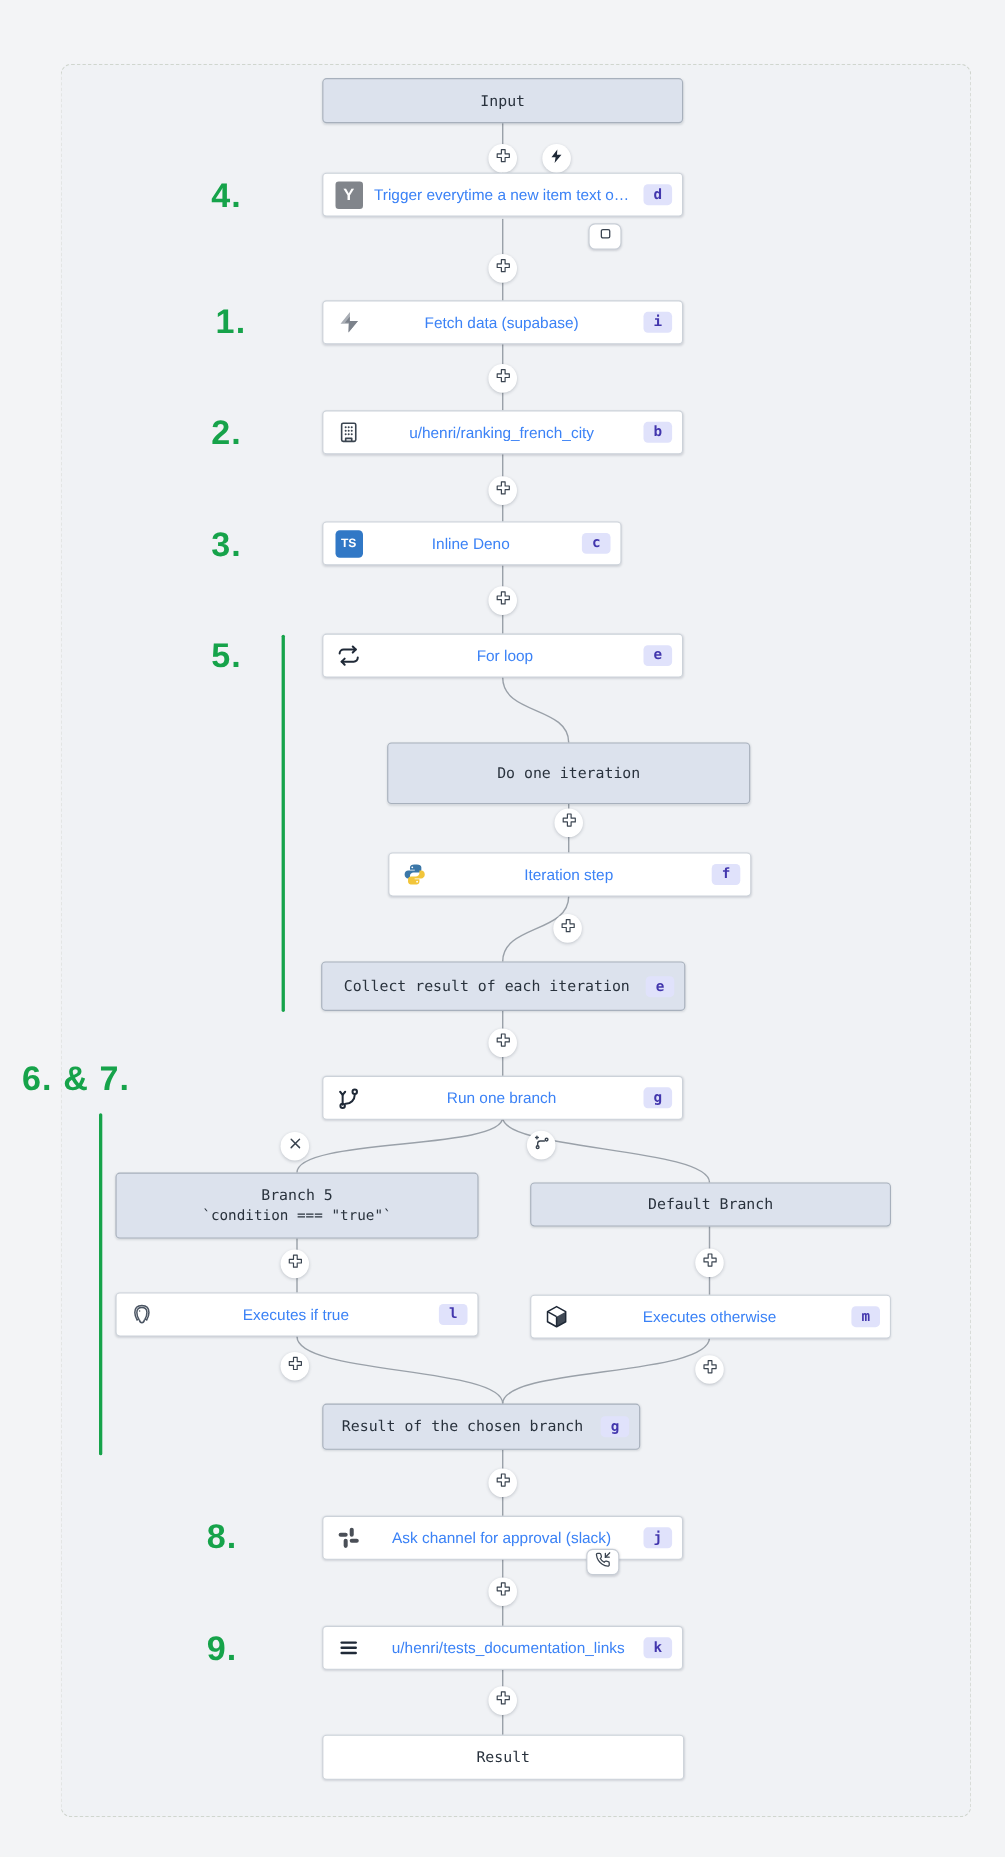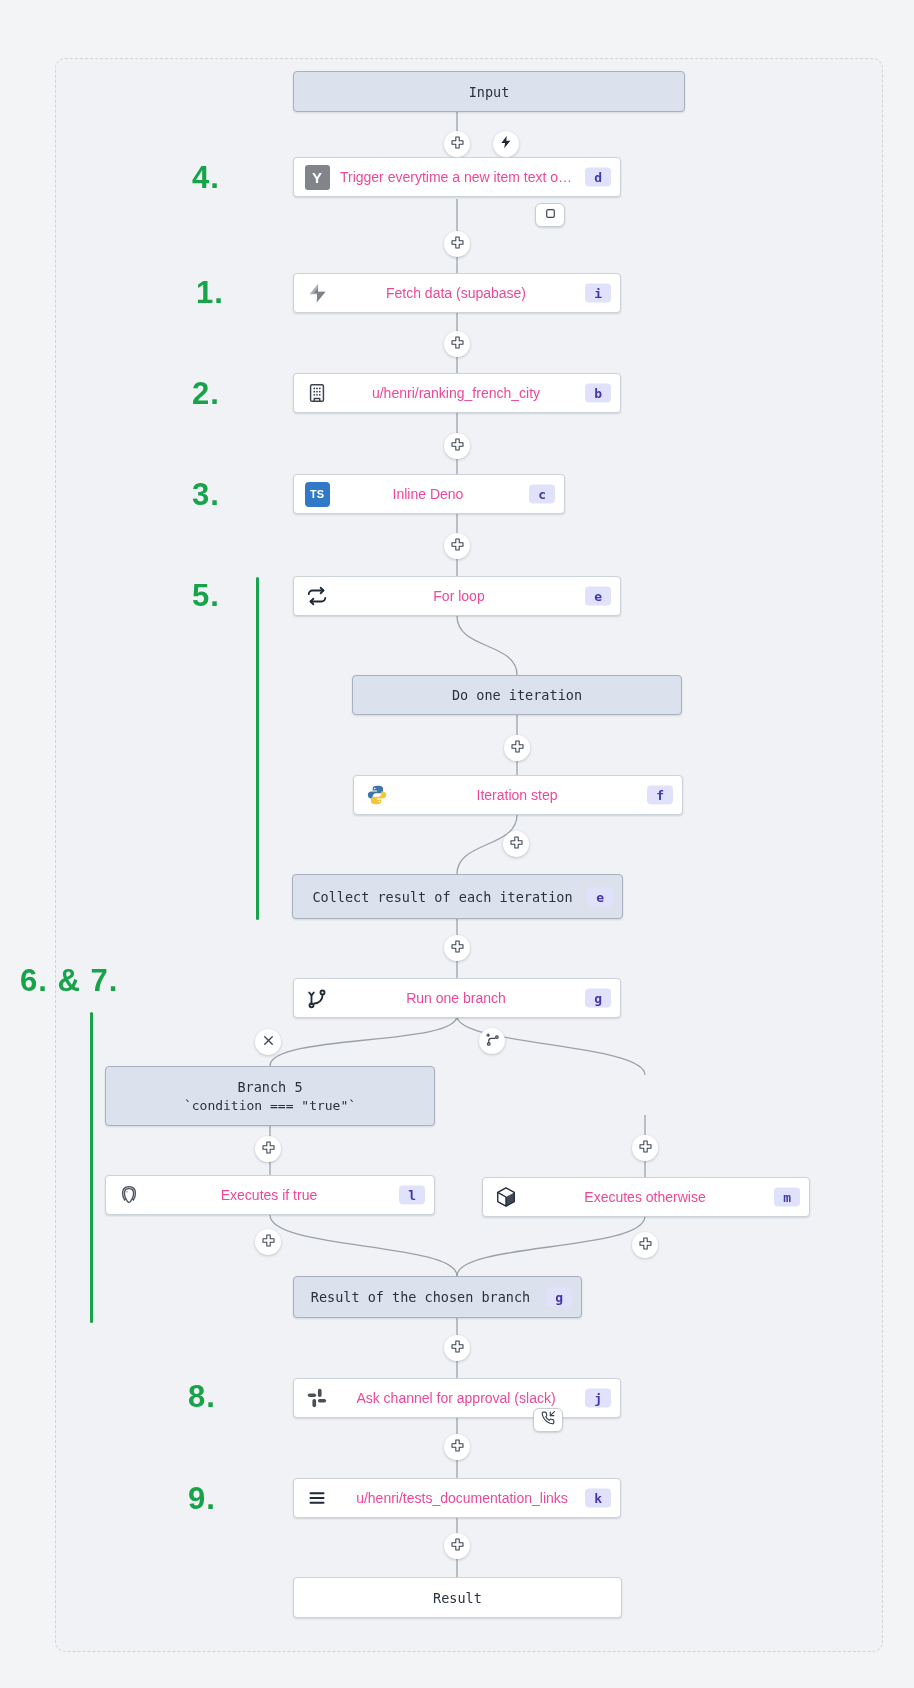--- a/index.html
+++ b/index.html
@@ -11,21 +11,21 @@
   svg.edges{position:absolute;left:0;top:0;width:914px;height:1688px;pointer-events:none;}
   .edge{fill:none;stroke:#9aa1a9;stroke-width:1.3px;}
 
   
   .snode{position:absolute;height:40px;background:#fff;border:1px solid #ccd2d9;border-radius:4px;
          box-shadow:0 1px 2px rgba(20,30,50,.14);display:flex;align-items:center;padding:0 10px;
          box-sizing:border-box;}
   .vnode{position:absolute;background:#dce2ed;border:1px solid #a7b0bc;border-radius:4px;
          box-shadow:0 1px 2px rgba(20,30,50,.12);display:flex;align-items:center;justify-content:center;
          box-sizing:border-box;}
-  .nlabel{flex:1;text-align:center;font-size:14px;color:#ec4899;white-space:nowrap;overflow:hidden;}
+  .nlabel{flex:1;text-align:center;font-size:14px;color:#3b82f6;white-space:nowrap;overflow:hidden;}
   .vlabel{font-family:"DejaVu Sans Mono",monospace;font-size:13.5px;color:#29323d;white-space:nowrap;}
   .badge{position:absolute;right:9px;top:50%;transform:translateY(-50%);
          font-family:"DejaVu Sans Mono",monospace;font-weight:bold;font-size:13px;color:#4236ad;
          background:#e0e2fb;border-radius:4px;padding:3px 9px;line-height:1;}
   .nicon{width:26px;height:26px;display:flex;align-items:center;justify-content:center;flex:none;}
 
   
   .circ{position:absolute;width:26px;height:26px;border-radius:50%;background:#fff;
         box-shadow:0 1px 3px rgba(20,30,50,.22);display:flex;align-items:center;justify-content:center;}
   .sqbtn{position:absolute;width:28px;height:22px;border-radius:6px;background:#fff;
@@ -77,21 +77,21 @@
 
   <div class="annot" style="left:192px;top:160px">4.</div>
   <div class="annot" style="left:196px;top:275px">1.</div>
   <div class="annot" style="left:192px;top:376px">2.</div>
   <div class="annot" style="left:192px;top:477px">3.</div>
   <div class="annot" style="left:192px;top:578px">5.</div>
   <div class="annot" style="left:20px;top:963px">6. &amp; 7.</div>
   <div class="annot" style="left:188px;top:1379px">8.</div>
   <div class="annot" style="left:188px;top:1481px">9.</div>
 
-  <div class="vnode" style="left:293px;top:71px;width:392px;height:41px">
+  <div class="vnode" style="left:293px;top:71px;width:328px;height:41px">
     <span class="vlabel">Input</span>
   </div>
 
   <div class="circ" style="left:444px;top:131px">
     <span><svg width="15" height="15" viewBox="0 0 24 24">
           <path d="M9.3 3.2h5.4v6.1h6.1v5.4h-6.1v6.1H9.3v-6.1H3.2V9.3h6.1z" fill="#fff" stroke="#3a4450" stroke-width="1.7" stroke-linejoin="round"></path>
         </svg></span>
   </div>
   <div class="circ" style="left:493px;top:131px">
     <span><svg width="14" height="14" viewBox="0 0 24 24">
@@ -173,21 +173,21 @@
           <path d="M3 10a4 4 0 0 1 4-4h12"></path>
           <path d="m16 3 3 3-3 3"></path>
           <path d="M21 14a4 4 0 0 1-4 4H5"></path>
           <path d="m8 21-3-3 3-3"></path>
         </svg>
       </span>
     <span class="nlabel" style="padding-right:22px">For loop</span>
     <span class="badge">e</span>
   </div>
 
-  <div class="vnode" style="left:352px;top:675px;width:330px;height:40px">
+  <div class="vnode" style="left:352px;top:675px;width:330px;height:56px">
     <span class="vlabel">Do one iteration</span>
   </div>
 
   <div class="circ" style="left:504px;top:735px">
     <span><svg width="15" height="15" viewBox="0 0 24 24">
           <path d="M9.3 3.2h5.4v6.1h6.1v5.4h-6.1v6.1H9.3v-6.1H3.2V9.3h6.1z" fill="#fff" stroke="#3a4450" stroke-width="1.7" stroke-linejoin="round"></path>
         </svg></span>
   </div>
 
   <div class="snode" style="left:353px;top:775px;width:330px">
@@ -246,20 +246,23 @@
           <circle cx="19" cy="8" r="2"></circle>
           <path d="M6 17v-3a4 4 0 0 1 4-4h6"></path>
         </svg></span>
   </div>
 
   <div class="vnode" style="left:105px;top:1066px;width:330px;height:60px;flex-direction:column;justify-content:center;gap:3px">
     <span class="vlabel">Branch 5</span>
     <span class="vlabel branch-sub">`condition === "true"`</span>
   </div>
 
+  <div class="vnode" style="left:482px;top:1075px;width:328px;height:40px">
+    <span class="vlabel">Default Branch</span>
+  </div>
 
   <div class="circ" style="left:255px;top:1136px">
     <span><svg width="15" height="15" viewBox="0 0 24 24">
           <path d="M9.3 3.2h5.4v6.1h6.1v5.4h-6.1v6.1H9.3v-6.1H3.2V9.3h6.1z" fill="#fff" stroke="#3a4450" stroke-width="1.7" stroke-linejoin="round"></path>
         </svg></span>
   </div>
   <div class="circ" style="left:632px;top:1135px">
     <span><svg width="15" height="15" viewBox="0 0 24 24">
           <path d="M9.3 3.2h5.4v6.1h6.1v5.4h-6.1v6.1H9.3v-6.1H3.2V9.3h6.1z" fill="#fff" stroke="#3a4450" stroke-width="1.7" stroke-linejoin="round"></path>
         </svg></span>

